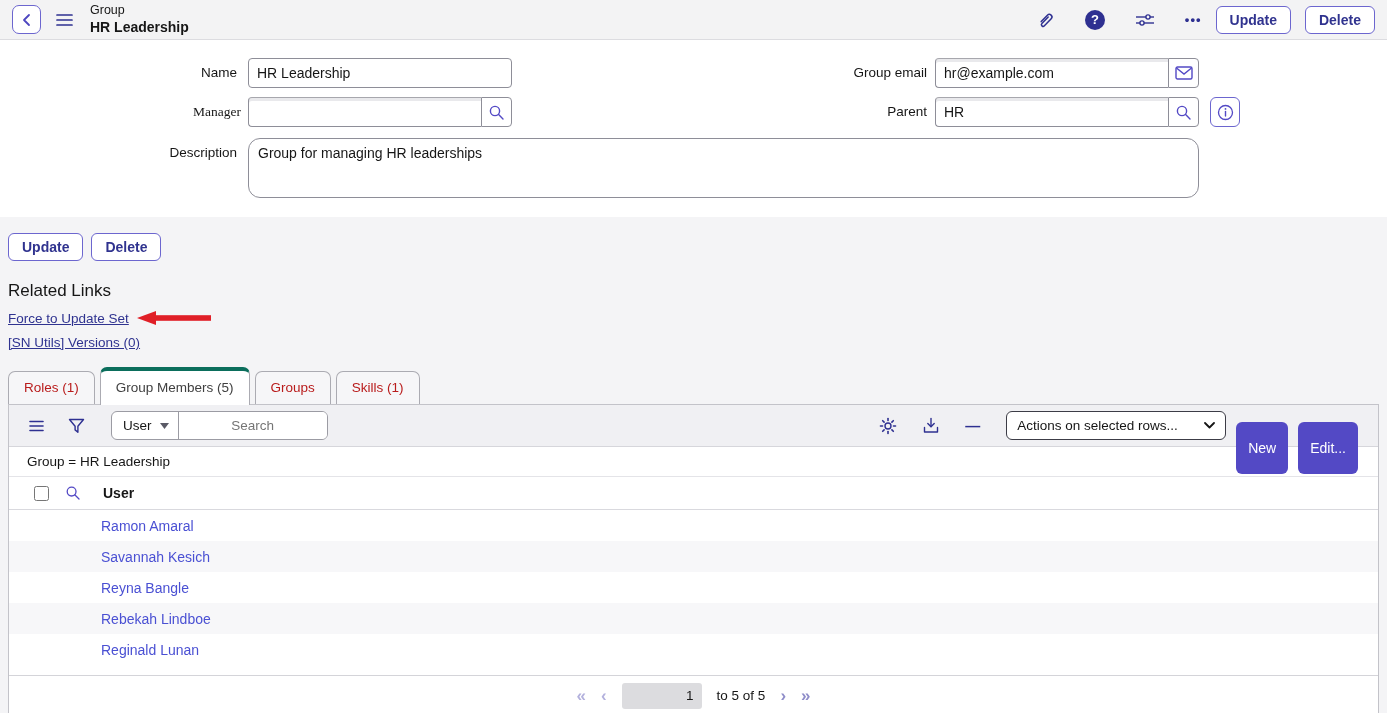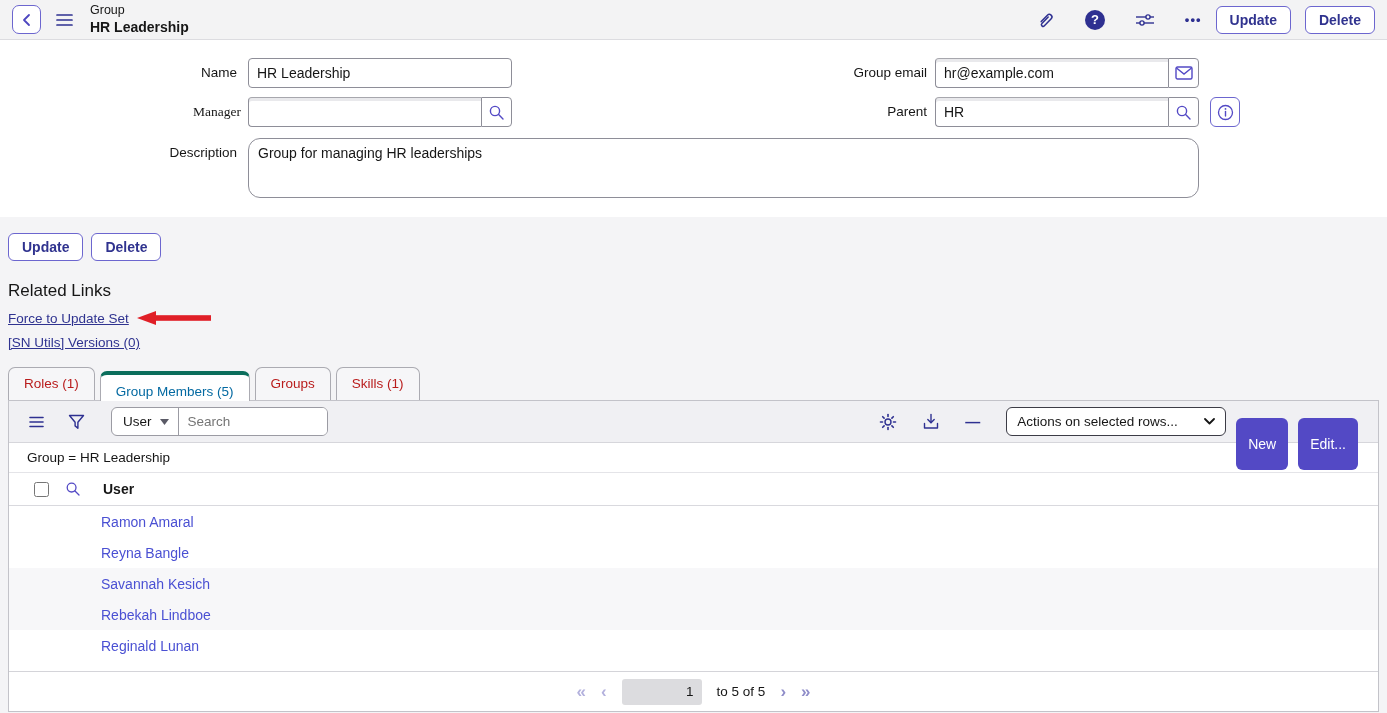--- a/index.html
+++ b/index.html
@@ -80,22 +80,22 @@
   .red-arrow { margin-left:8px; }
 
   
   .tabs { display:flex; margin-top:17px; align-items:flex-end; position:relative; z-index:2; }
   .tab {
     border:1px solid #ababb2; border-bottom:none; background:#f6f6f8;
     border-radius:7px 7px 0 0; padding:8px 15px 9px 15px; font-size:13.5px;
     margin-right:5px; cursor:pointer; color:#b91c1c;
   }
   .tab.active {
-    background:#fff; color:#0369a1; border-top:4px solid #0b6e5c;
-    padding-top:9px; padding-bottom:2px; margin-bottom:-1px;
+    background:#fff; color:#404040; border-top:4px solid #0b6e5c;
+    padding-top:9px; padding-bottom:10px; margin-bottom:-1px;
   }
 
   
   .list-box {
     margin:0 0 0 0; background:#fff; border:1px solid #c3c3c9;
     height:312px; display:flex; flex-direction:column; position:relative; z-index:1;
   }
   .list-toolbar {
     height:42px; background:#f0f0f3; border-bottom:1px solid #d6d6db;
     display:flex; align-items:center; padding:0 20px;
@@ -105,20 +105,21 @@
     display:flex; border:1px solid #9b9ba3; border-radius:6px; background:#fff;
     height:29px; overflow:hidden; margin-left:2px;
   }
   .search-field-sel {
     display:flex; align-items:center; gap:8px; padding:0 9px 0 11px;
     border-right:1px solid #9b9ba3; font-size:13.5px; cursor:pointer;
   }
   .search-input {
     border:none; outline:none; width:148px; padding:0 9px; font-size:13.5px;
     font-family:"Liberation Sans",sans-serif;
+    text-align:center;
   }
   .tb-right { margin-left:auto; display:flex; align-items:center; }
   .tb-right .tb-icon { margin-right:0; margin-left:26px; }
   .dash-icon { color:#2e3091; font-weight:bold; font-size:15px; }
   .actions-select {
     margin-left:26px; width:220px; height:29px; background:#fff;
     border:1px solid #3c3c46; border-radius:6px; display:flex; align-items:center;
     padding:0 10px; font-size:13.5px; cursor:pointer;
   }
   .actions-select .sel-text { flex:1; }
@@ -347,25 +348,25 @@
           <circle cx="6.6" cy="6.6" r="4.4" fill="none" stroke="#5349c5" stroke-width="1.3"></circle>
           <line x1="10" y1="10" x2="14" y2="14" stroke="#5349c5" stroke-width="1.3" stroke-linecap="round"></line>
         </svg>
       </div>
       <div class="col-user">User</div>
     </div>
 
     <div class="trow">
         <a>Ramon Amaral</a>
       </div>
+    <div class="trow alt">
+        <a>Savannah Kesich</a>
+      </div>
     <div class="trow">
         <a>Reyna Bangle</a>
-      </div>
-    <div class="trow alt">
-        <a>Savannah Kesich</a>
       </div>
     <div class="trow alt">
         <a>Rebekah Lindboe</a>
       </div>
     <div class="trow">
         <a>Reginald Lunan</a>
       </div>
 
     <div class="list-filler"></div>
 

